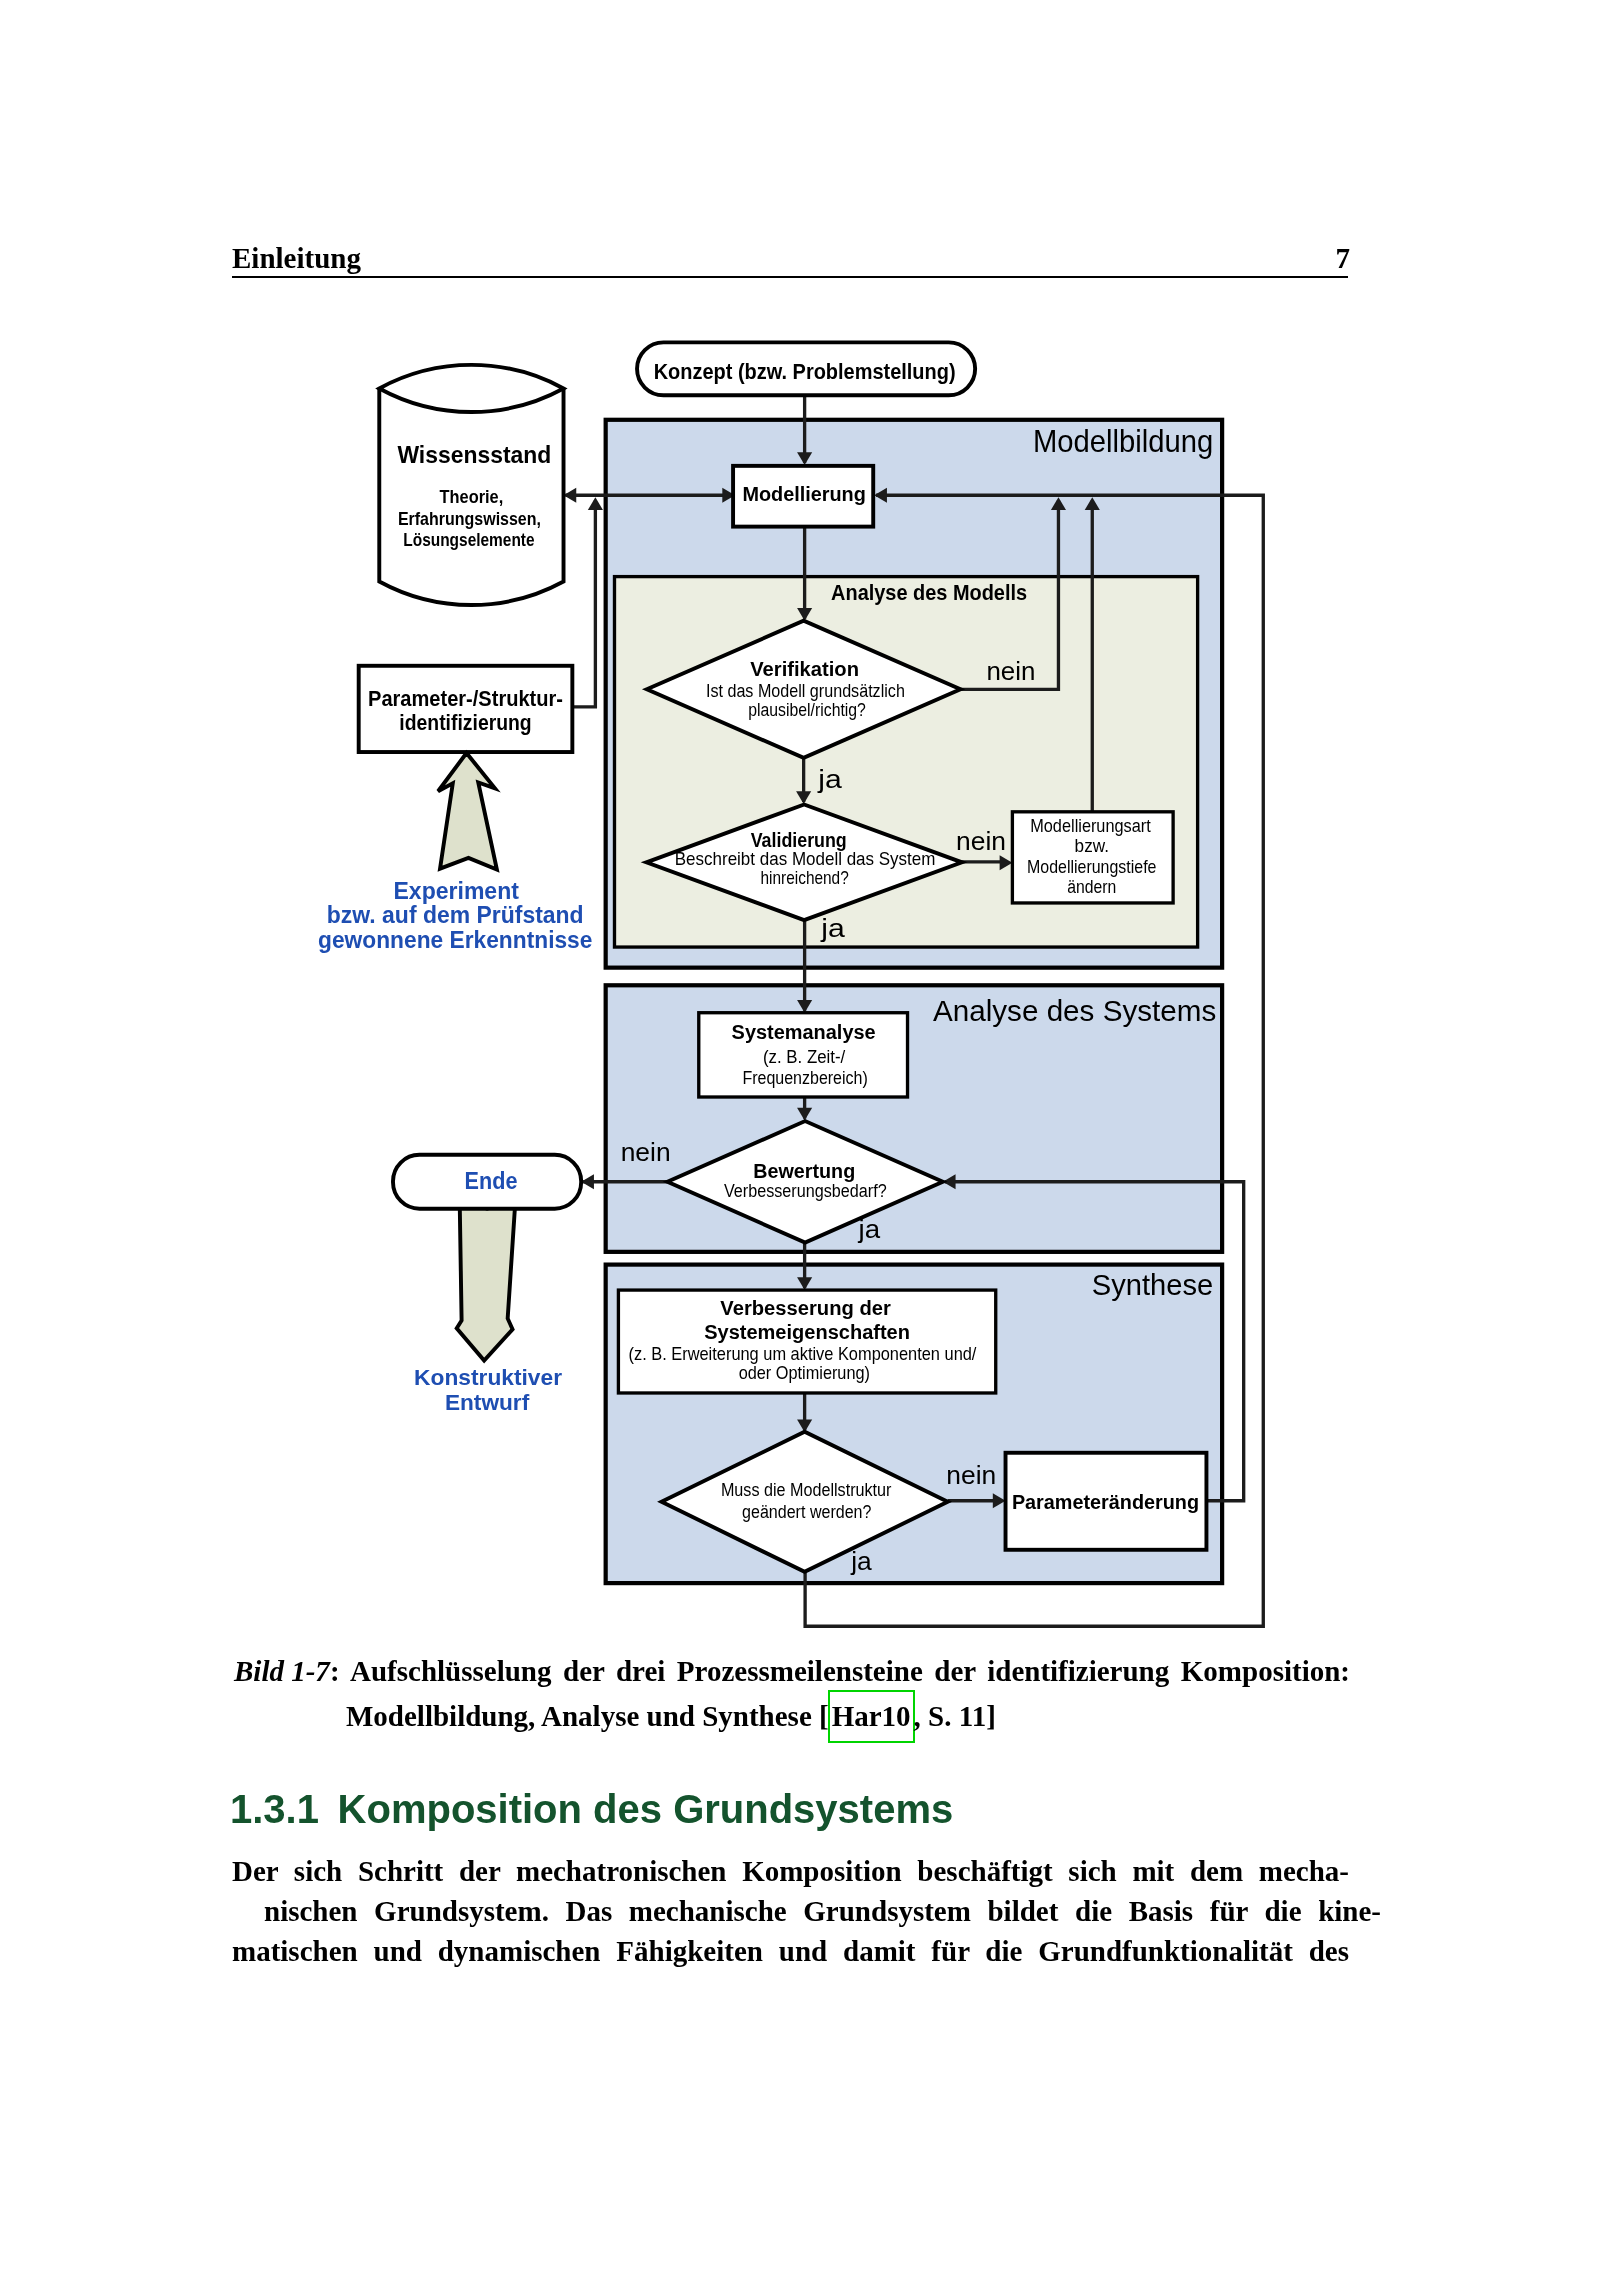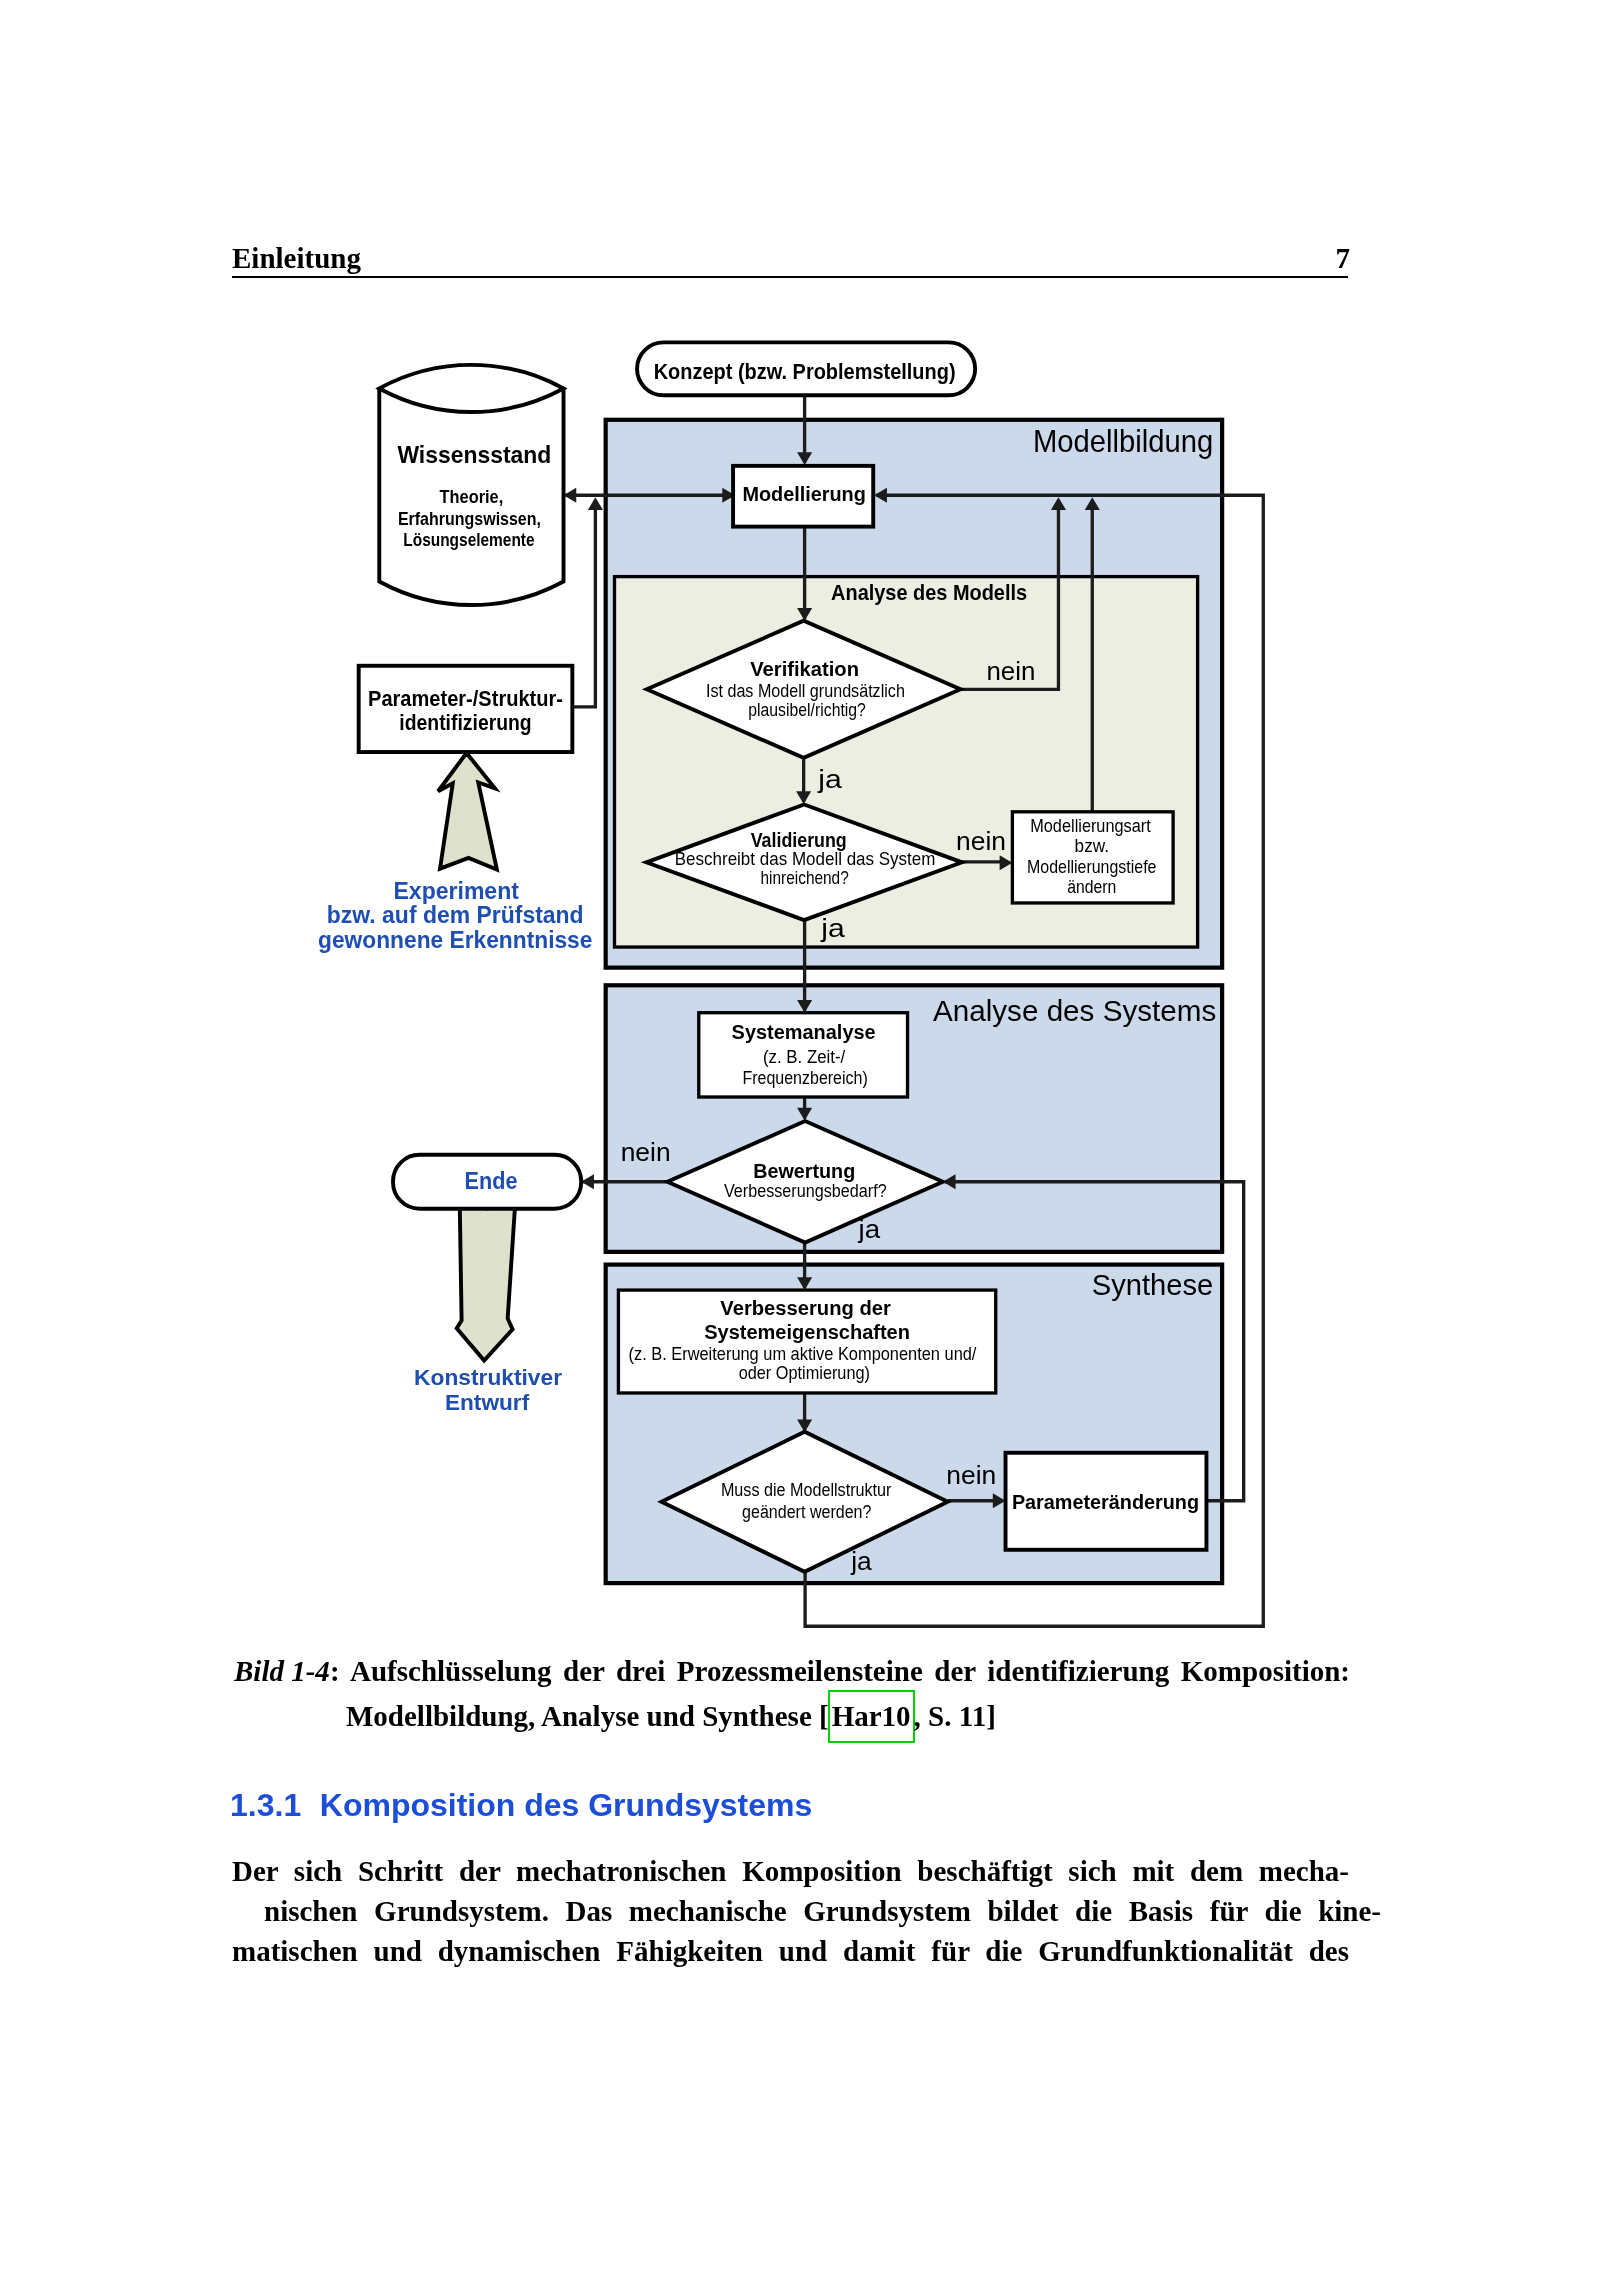--- a/index.html
+++ b/index.html
@@ -114,22 +114,22 @@
 <text x="820.7" y="1407" font-family="Liberation Sans, sans-serif" font-size="18.5px" text-anchor="middle" fill="#000" textLength="134" lengthAdjust="spacingAndGlyphs">oder Optimierung)</text>
 <polygon points="675,1532 821,1460.5 967,1532 821,1603.5" fill="#ffffff" stroke="#000000" stroke-width="4" stroke-linejoin="miter"></polygon>
 <text x="822.6" y="1526.5" font-family="Liberation Sans, sans-serif" font-size="19px" text-anchor="middle" fill="#000" textLength="174" lengthAdjust="spacingAndGlyphs">Muss die Modellstruktur</text>
 <text x="823.2" y="1548.5" font-family="Liberation Sans, sans-serif" font-size="19px" text-anchor="middle" fill="#000" textLength="132" lengthAdjust="spacingAndGlyphs">geändert werden?</text>
 <text x="991" y="1514" font-family="Liberation Sans, sans-serif" font-size="26.5px" text-anchor="middle" fill="#000" textLength="51" lengthAdjust="spacingAndGlyphs">nein</text>
 <text x="879" y="1602" font-family="Liberation Sans, sans-serif" font-size="26.5px" text-anchor="middle" fill="#000" textLength="21" lengthAdjust="spacingAndGlyphs">ja</text>
 <rect x="1026" y="1482" width="205" height="99" fill="#ffffff" stroke="#000000" stroke-width="4"></rect>
 <text x="1128" y="1539.5" font-family="Liberation Sans, sans-serif" font-size="21px" font-weight="bold" text-anchor="middle" fill="#000" textLength="191" lengthAdjust="spacingAndGlyphs">Parameteränderung</text>
 </svg>
 
-<div class="abs serif" style="left:234px;top:1651px;"><b><i>Bild 1-4</i>:</b></div>
+<div class="abs serif" style="left:234px;top:1651px;"><b><i>Bild 1-7</i>:</b></div>
 <div class="abs serif jline" style="left:350px;top:1651px;width:1000px;">Aufschlüsselung der drei Prozessmeilensteine der identifizierung Komposition:</div>
 <div class="abs serif" style="left:346px;top:1690px;">Modellbildung, Analyse und Synthese [<span style="display:inline-block;border:2.9px solid #00d400;line-height:22.5px;padding:13px 2px;margin:0 -1px;">Har10</span>, S. 11]</div>
 
-<div class="abs sans" style="left:230px;top:1787px;font-size:32px;font-weight:bold;color:#1d4ed8;white-space:nowrap;">1.3.1<span style="display:inline-block;width:18.6px;"></span>Komposition des Grundsystems</div>
+<div class="abs sans" style="left:230px;top:1787px;font-size:40px;font-weight:bold;color:#14532d;white-space:nowrap;">1.3.1<span style="display:inline-block;width:18.6px;"></span>Komposition des Grundsystems</div>
 
 <div class="abs serif jline" style="left:232px;top:1851px;width:1117px;">Der sich Schritt der mechatronischen Komposition beschäftigt sich mit dem mecha-</div>
 <div class="abs serif jline" style="left:232px;top:1891px;width:1117px;margin-left:32px;">nischen Grundsystem. Das mechanische Grundsystem bildet die Basis für die kine-</div>
 <div class="abs serif jline" style="left:232px;top:1931px;width:1117px;">matischen und dynamischen Fähigkeiten und damit für die Grundfunktionalität des</div>
 
 
 </body></html>

